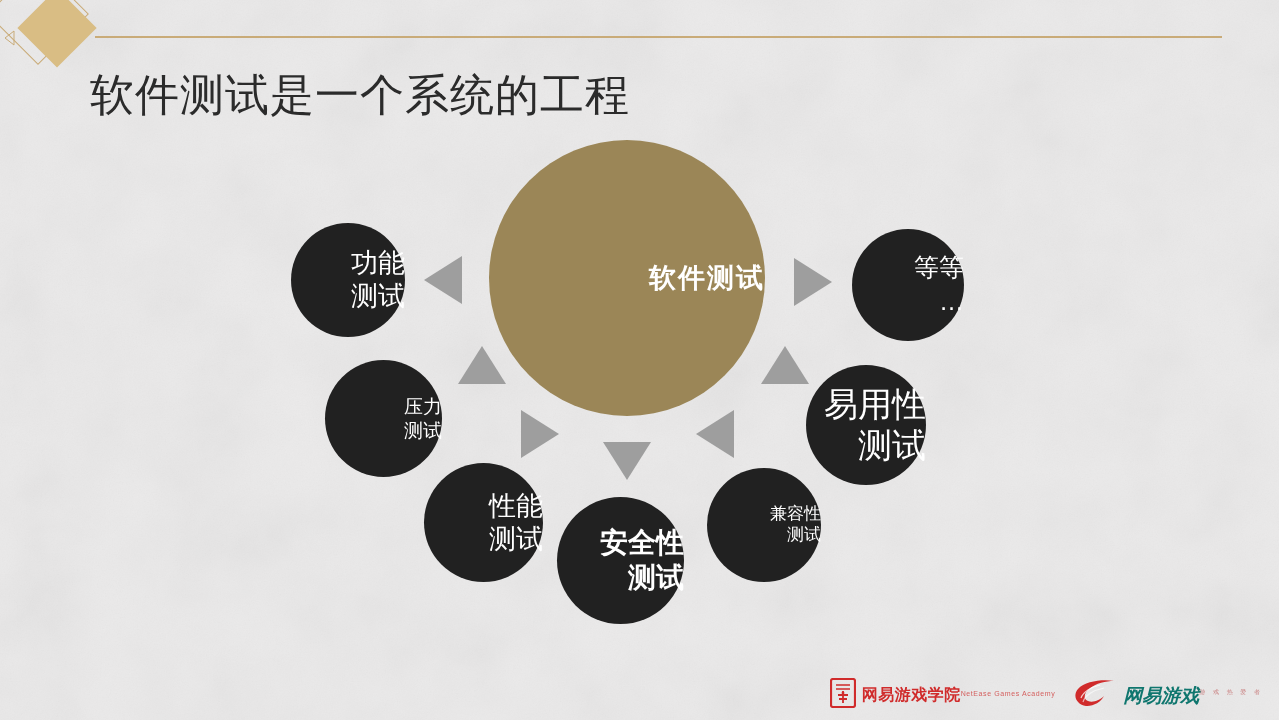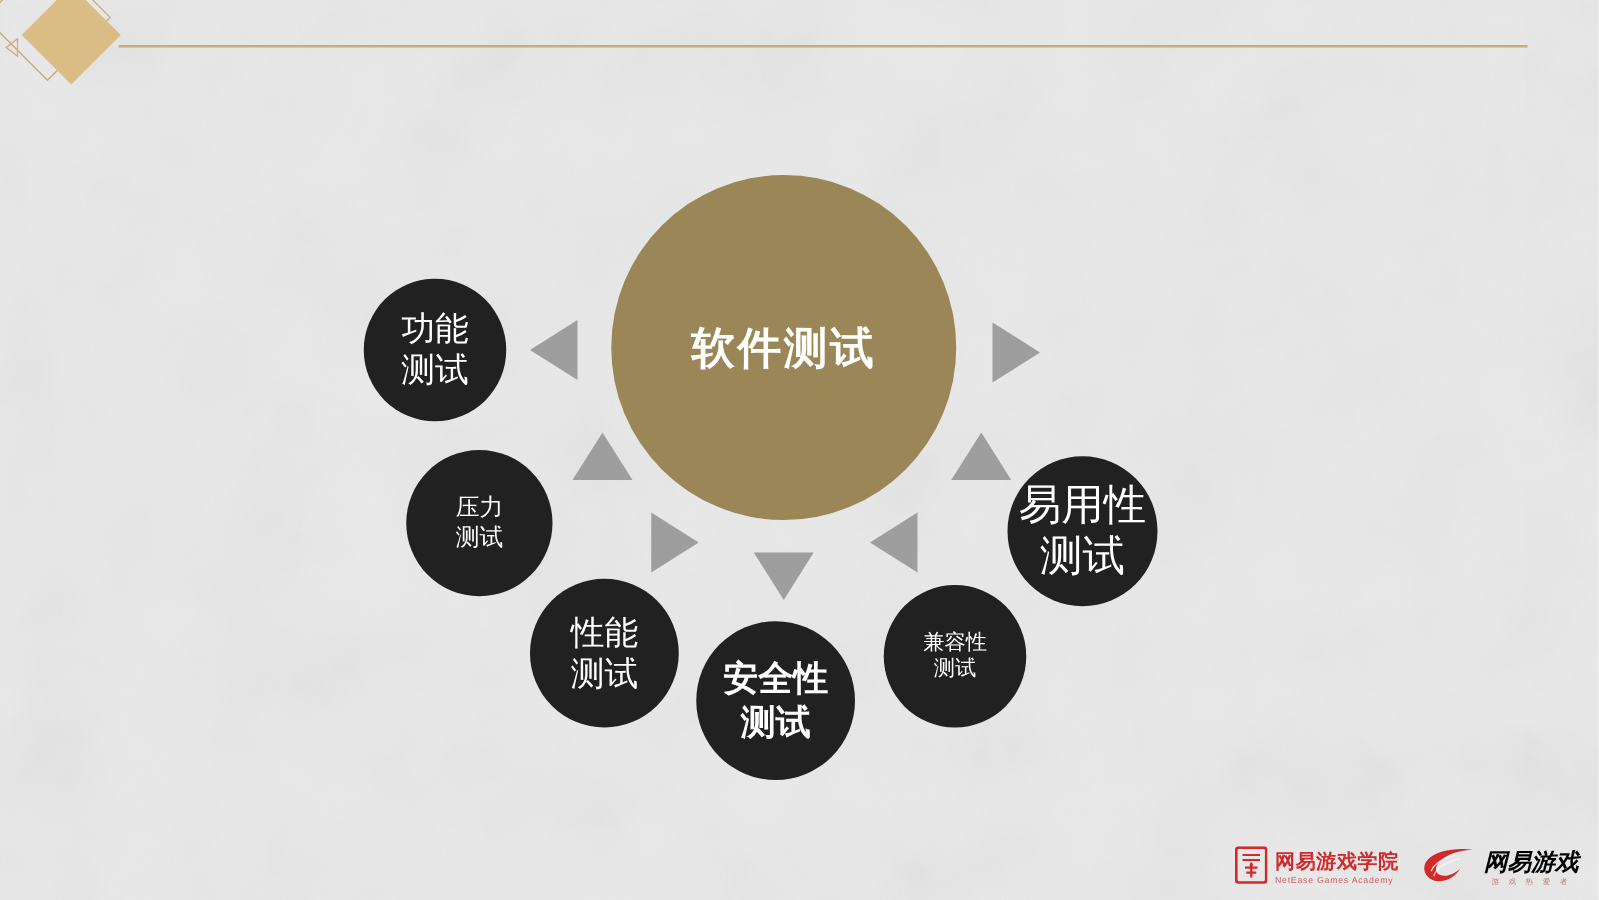--- a/index.html
+++ b/index.html
@@ -91,21 +91,21 @@
     top: 0;
     width: 1279px;
     height: 720px;
   }
 
   .node {
     position: absolute;
     border-radius: 50%;
     display: flex;
     flex-direction: column;
-    align-items: center;
+    align-items: flex-end;
     justify-content: center;
     text-align: center;
     color: #ffffff;
     box-sizing: border-box;
   }
   .node-center {
     background: #9b8657;
     font-weight: 700;
     letter-spacing: 2px;
   }
@@ -153,40 +153,40 @@
     align-items: center;
     gap: 18px;
   }
   .logo {
     display: flex;
     align-items: center;
     gap: 6px;
   }
   .logo-text-block {
     display: flex;
-    flex-direction: column;
+    flex-direction: row;
     justify-content: center;
     line-height: 1;
   }
   .logo-cn {
     font-size: 16px;
     font-weight: 700;
     color: #d02b2b;
     letter-spacing: 0.5px;
   }
   .logo-en {
     font-size: 7px;
     color: #d4605f;
     letter-spacing: 0.6px;
     margin-top: 3px;
   }
   .logo2-cn {
     font-size: 19px;
     font-weight: 700;
-    color: #000000;
+    color: #0f766e;
     font-style: italic;
     letter-spacing: 0px;
   }
   .logo2-tag {
     font-size: 6px;
     color: #c97f7f;
     letter-spacing: 3px;
     margin-top: 3px;
     text-align: center;
   }
@@ -219,40 +219,45 @@
 
   <div class="deco-diamond-outline"></div>
   <div class="deco-diamond-solid"></div>
   <span class="deco-small-tri">
     <svg width="12" height="16" viewBox="0 0 12 16">
         <path d="M10 1 L1 8 L10 15 Z" fill="none" stroke="#c9ab78" stroke-width="1"></path>
       </svg>
   </span>
   <div class="deco-line"></div>
 
+  <h1 id="page-title">软件测试是一个系统的工程</h1>
 
   <div id="diagram">
 
     <div class="arrow arrow-left" style="left:424px; top:256px;"></div>
     <div class="arrow arrow-right" style="left:794px; top:258px;"></div>
     <div class="arrow arrow-up" style="left:458px; top:346px;"></div>
     <div class="arrow arrow-up" style="left:761px; top:346px;"></div>
     <div class="arrow arrow-right" style="left:521px; top:410px;"></div>
     <div class="arrow arrow-left" style="left:696px; top:410px;"></div>
     <div class="arrow arrow-down" style="left:603px; top:442px;"></div>
 
-    <div class="node node-center" style="left:489px; top:140px; width:276px; height:276px; font-size:35px;">
+    <div class="node node-center" style="left:489px; top:140px; width:276px; height:276px; font-size:27px;">
       <span class="node-line">软件测试</span>
     </div>
 
     <div class="node node-sat" style="left:291px; top:223px; width:114px; height:114px; font-size:27px; line-height:1.22;">
       <span class="node-line">功能</span>
       <span class="node-line">测试</span>
     </div>
 
+    <div class="node node-sat" style="left:852px; top:229px; width:112px; height:112px; font-size:25px; line-height:1.35;">
+      <span class="node-line">等等</span>
+      <span class="node-line">…</span>
+    </div>
 
     <div class="node node-sat" style="left:325px; top:360px; width:117px; height:117px; font-size:19px; line-height:1.22;">
       <span class="node-line">压力</span>
       <span class="node-line">测试</span>
     </div>
 
     <div class="node node-sat" style="left:806px; top:365px; width:120px; height:120px; font-size:34px; line-height:1.22;">
       <span class="node-line">易用性</span>
       <span class="node-line">测试</span>
     </div>

